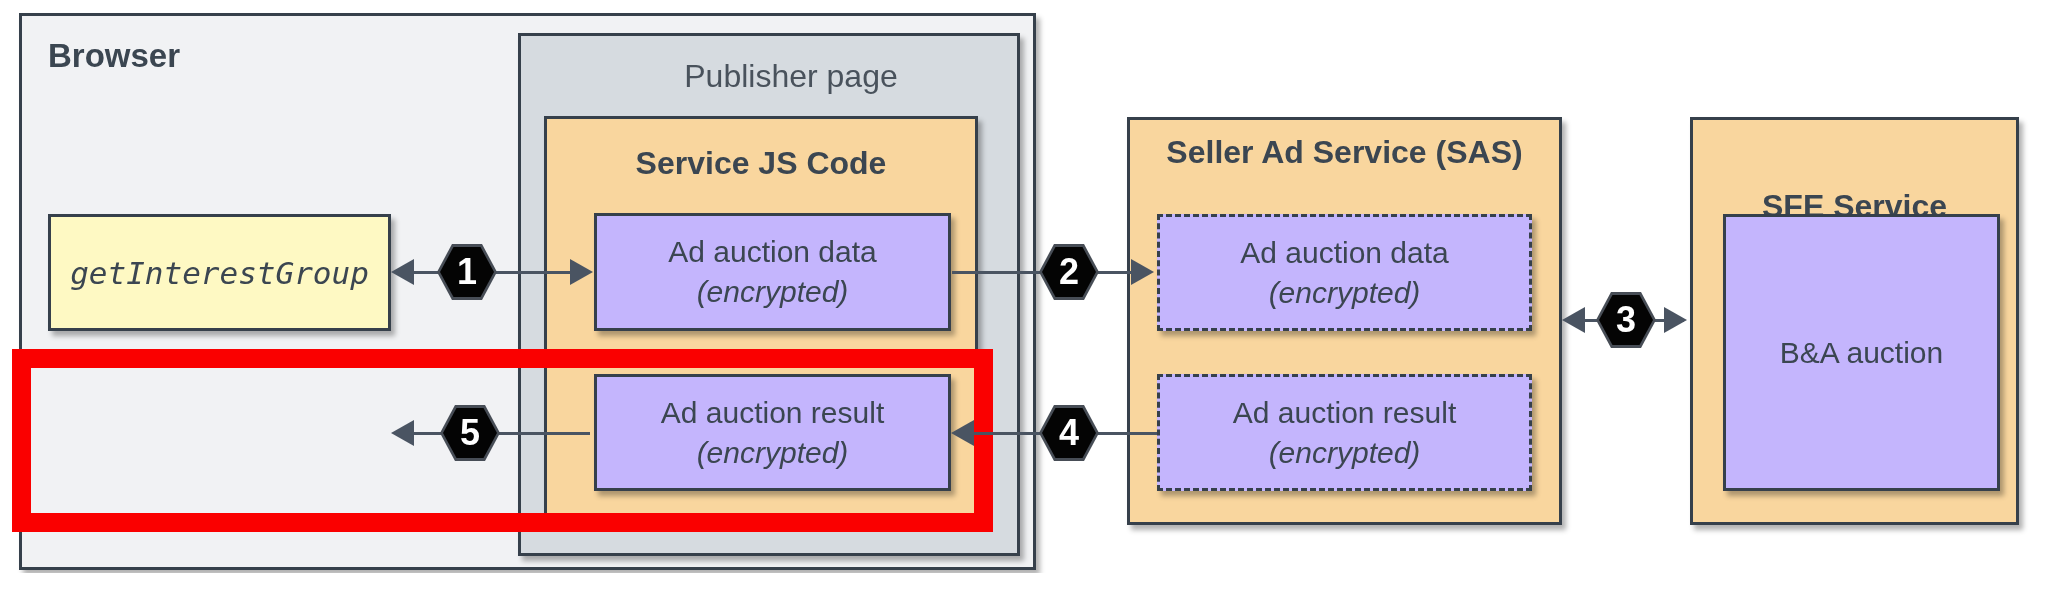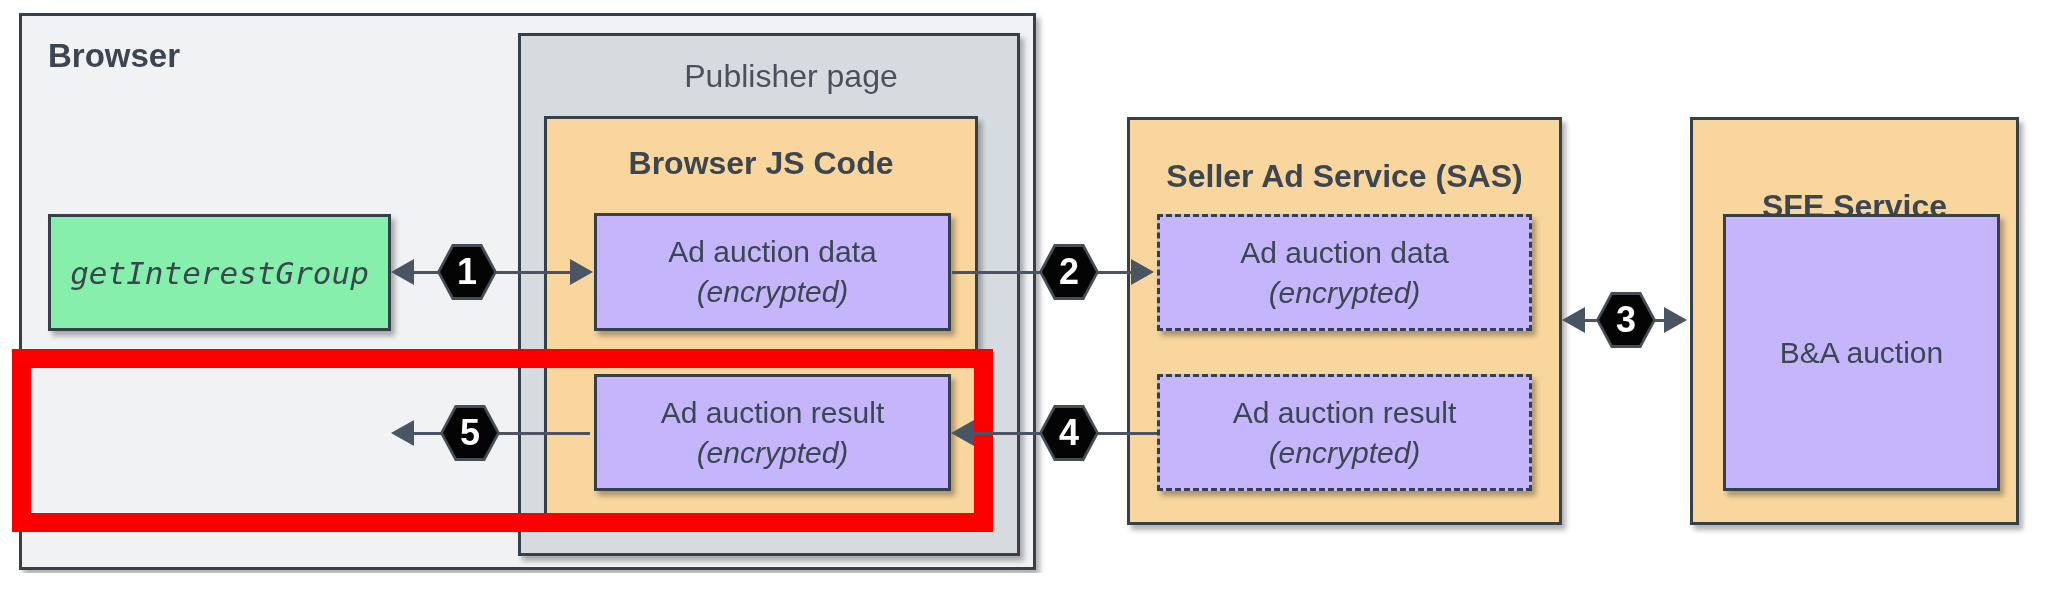--- a/index.html
+++ b/index.html
@@ -9,35 +9,35 @@
   }
   .box{position:absolute;box-sizing:border-box;border:3px solid #36404B;}
   .shadow{box-shadow:4px 5px 5px rgba(0,0,0,0.30);}
   .browser{left:19px;top:13px;width:1017px;height:557px;background:#F1F2F4;}
   .publisher{left:518px;top:33px;width:502px;height:523px;background:#D6DBE0;}
   .sellerjs{left:544px;top:116px;width:434px;height:405px;background:#F9D69E;}
   .sas{left:1127px;top:117px;width:435px;height:408px;background:#F9D69E;}
   .sfe{left:1690px;top:117px;width:329px;height:408px;background:#F9D69E;}
   .cream{background:#c4b5fd;}
   .dashed{border-style:dashed;}
-  .green{background:#86efac;}
+  .green{background:#fef9c3;}
   .js-data{left:594px;top:213px;width:357px;height:118px;}
   .js-result{left:594px;top:374px;width:357px;height:117px;}
   .sas-data{left:1157px;top:214px;width:375px;height:117px;}
   .sas-result{left:1157px;top:374px;width:375px;height:117px;}
   .green1{left:48px;top:214px;width:343px;height:117px;}
   .green2{left:48px;top:374px;width:343px;height:117px;}
   .ba{left:1723px;top:214px;width:277px;height:277px;}
 
   .hdr{position:absolute;left:0;right:0;text-align:center;font-weight:bold;
        font-size:32px;color:#3B4651;}
   .browser-label{text-align:left;left:26px;top:21px;font-size:33px;}
   .publisher-label{top:22px;font-weight:normal;color:#49525C;padding-left:44px;}
   .sellerjs-label{top:26px;}
-  .sas-label{top:38px;}
+  .sas-label{top:14px;}
   .sfe-label{top:30px;margin-top:38px;}
 
   .node{display:flex;flex-direction:column;align-items:center;justify-content:center;
         font-size:30px;line-height:40px;color:#3B4651;text-align:center;}
   .node .em{font-style:italic;}
   .mono{font-family:"DejaVu Sans Mono",monospace;font-style:italic;
         font-size:31px;line-height:42px;}
 
   .red-rect{position:absolute;left:12px;top:349px;width:981px;height:183px;
             border:19px solid #FA0000;box-sizing:border-box;z-index:40;background:transparent;}
@@ -80,21 +80,21 @@
 
   <div class="box shadow browser">
     <div class="hdr browser-label">Browser</div>
   </div>
 
   <div class="box shadow publisher">
     <div class="hdr publisher-label">Publisher page</div>
   </div>
 
   <div class="box shadow sellerjs">
-    <div class="hdr sellerjs-label">Browser JS Code</div>
+    <div class="hdr sellerjs-label">Service JS Code</div>
   </div>
 
   <div class="box shadow sas">
     <div class="hdr sas-label">Seller Ad Service (SAS)</div>
   </div>
 
   <div class="box shadow sfe">
     <div class="hdr sfe-label">SFE Service</div>
   </div>
 

